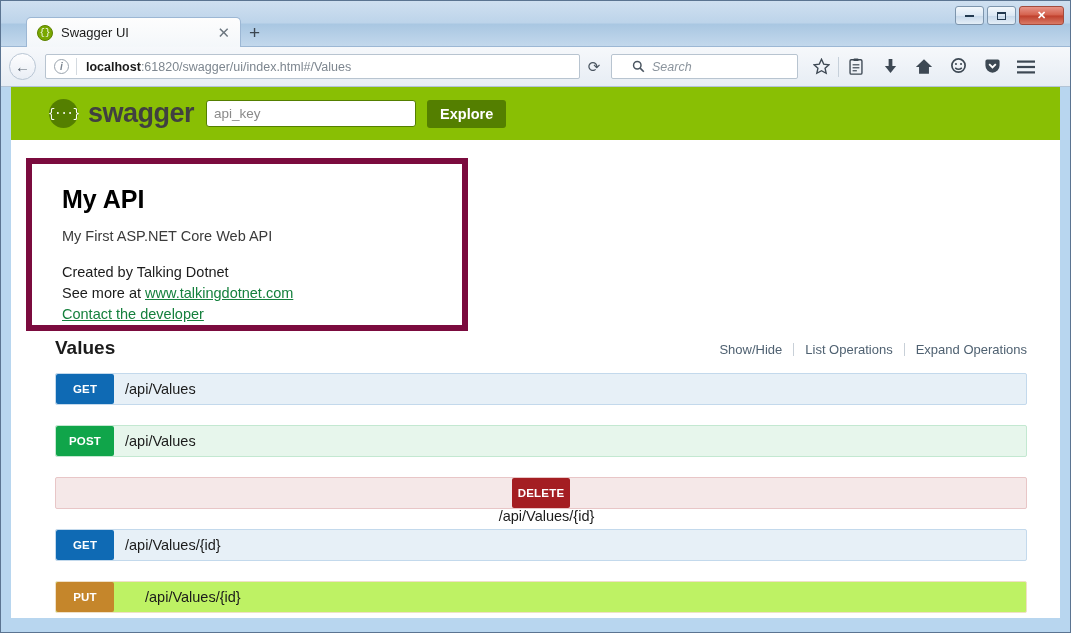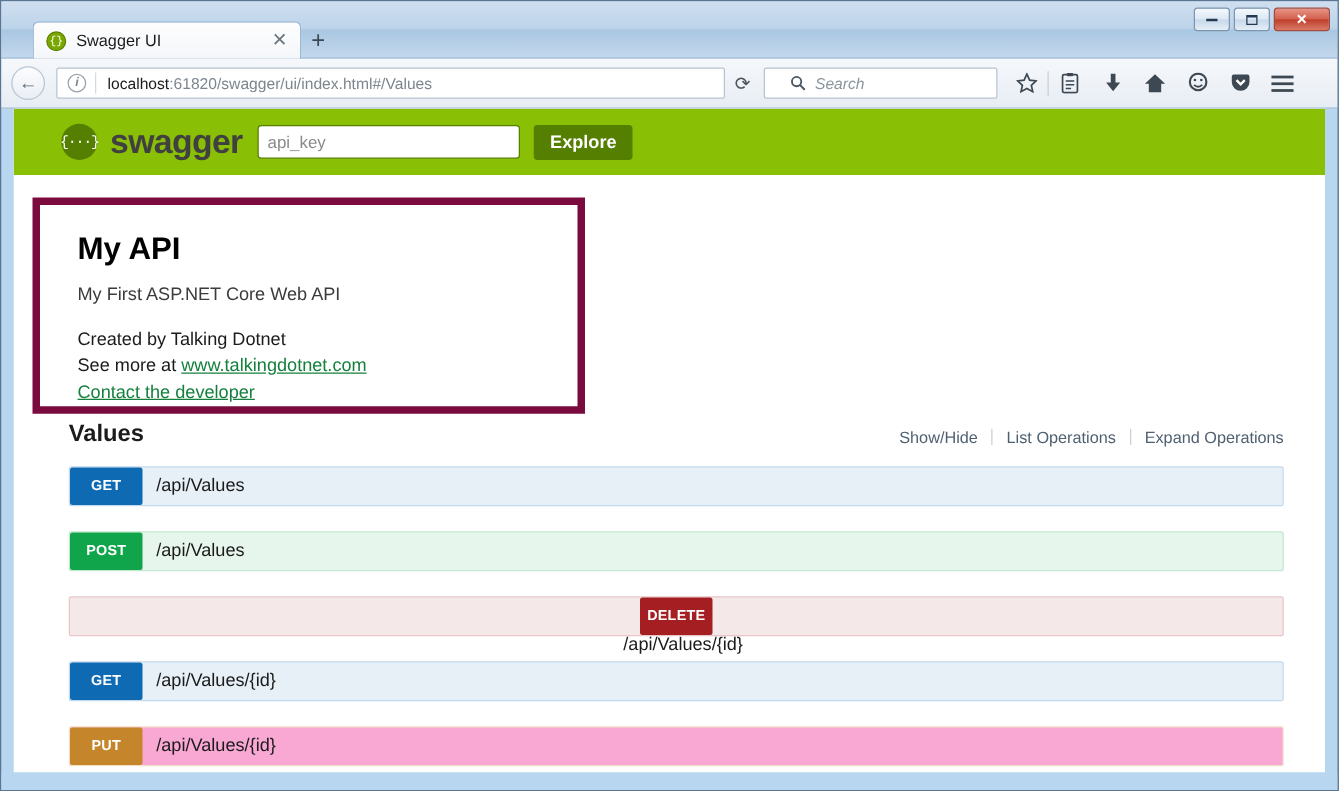--- a/index.html
+++ b/index.html
@@ -109,21 +109,21 @@
     border: 1.5px solid #9aa4ae; color: #7b8590;
     font-size: 10px; font-style: italic; font-weight: bold;
     display: flex; align-items: center; justify-content: center;
     margin: 0 7px 0 8px; flex: 0 0 auto;
   }
   .url-sep { width: 1px; height: 17px; background: #d4dae0; flex: 0 0 auto; }
   .url-text {
     margin-left: 9px; font-size: 12.5px; color: #7d868f;
     white-space: nowrap; overflow: hidden; flex: 1 1 auto;
   }
-  .url-text b { color: #1b1b1b; font-weight: normal; margin-top: 15px; }
+  .url-text b { color: #1b1b1b; font-weight: bold; margin-top: 15px; }
   .reload {
     width: 28px; text-align: center; color: #4a5560; font-size: 15px;
     flex: 0 0 auto; cursor: pointer;
   }
   .searchbox {
     flex: 0 0 auto; width: 187px; height: 25px; margin-left: 3px;
     background: #fff; border: 1px solid #b8c4d0; border-radius: 2px;
     display: flex; align-items: center; padding: 0 20px;
   }
   .search-ph {
@@ -238,21 +238,21 @@
     display: flex; align-items: center; justify-content: center;
     flex: 0 0 auto;
   }
   .op-path {
     margin-left: 11px; font-size: 14.5px; color: #1b1b1b;
   }
 
   .op-row.get    { background: #e7f0f7; border-color: #c3d9ec; }
   .op-row.post   { background: #e7f6ec; border-color: #c3e8d1; }
   .op-row.delete { background: #f5e8e8; border-color: #e8c6c7; flex-direction: column; }
-  .op-row.put    { background: #f9a8d4; border-color: #f0e0c6; }
+  .op-row.put    { background: #bef264; border-color: #f0e0c6; gap: 20px; }
 
   .badge-get    { background: #0f6ab4; }
   .badge-post   { background: #10a54a; }
   .badge-delete { background: #a41e22; }
   .badge-put    { background: #c5862b; }
 
   .footer-info {
     margin-top: 14px; font-size: 11px; color: #9aa3ab;
     font-variant: small-caps; letter-spacing: 0.3px;
   }

